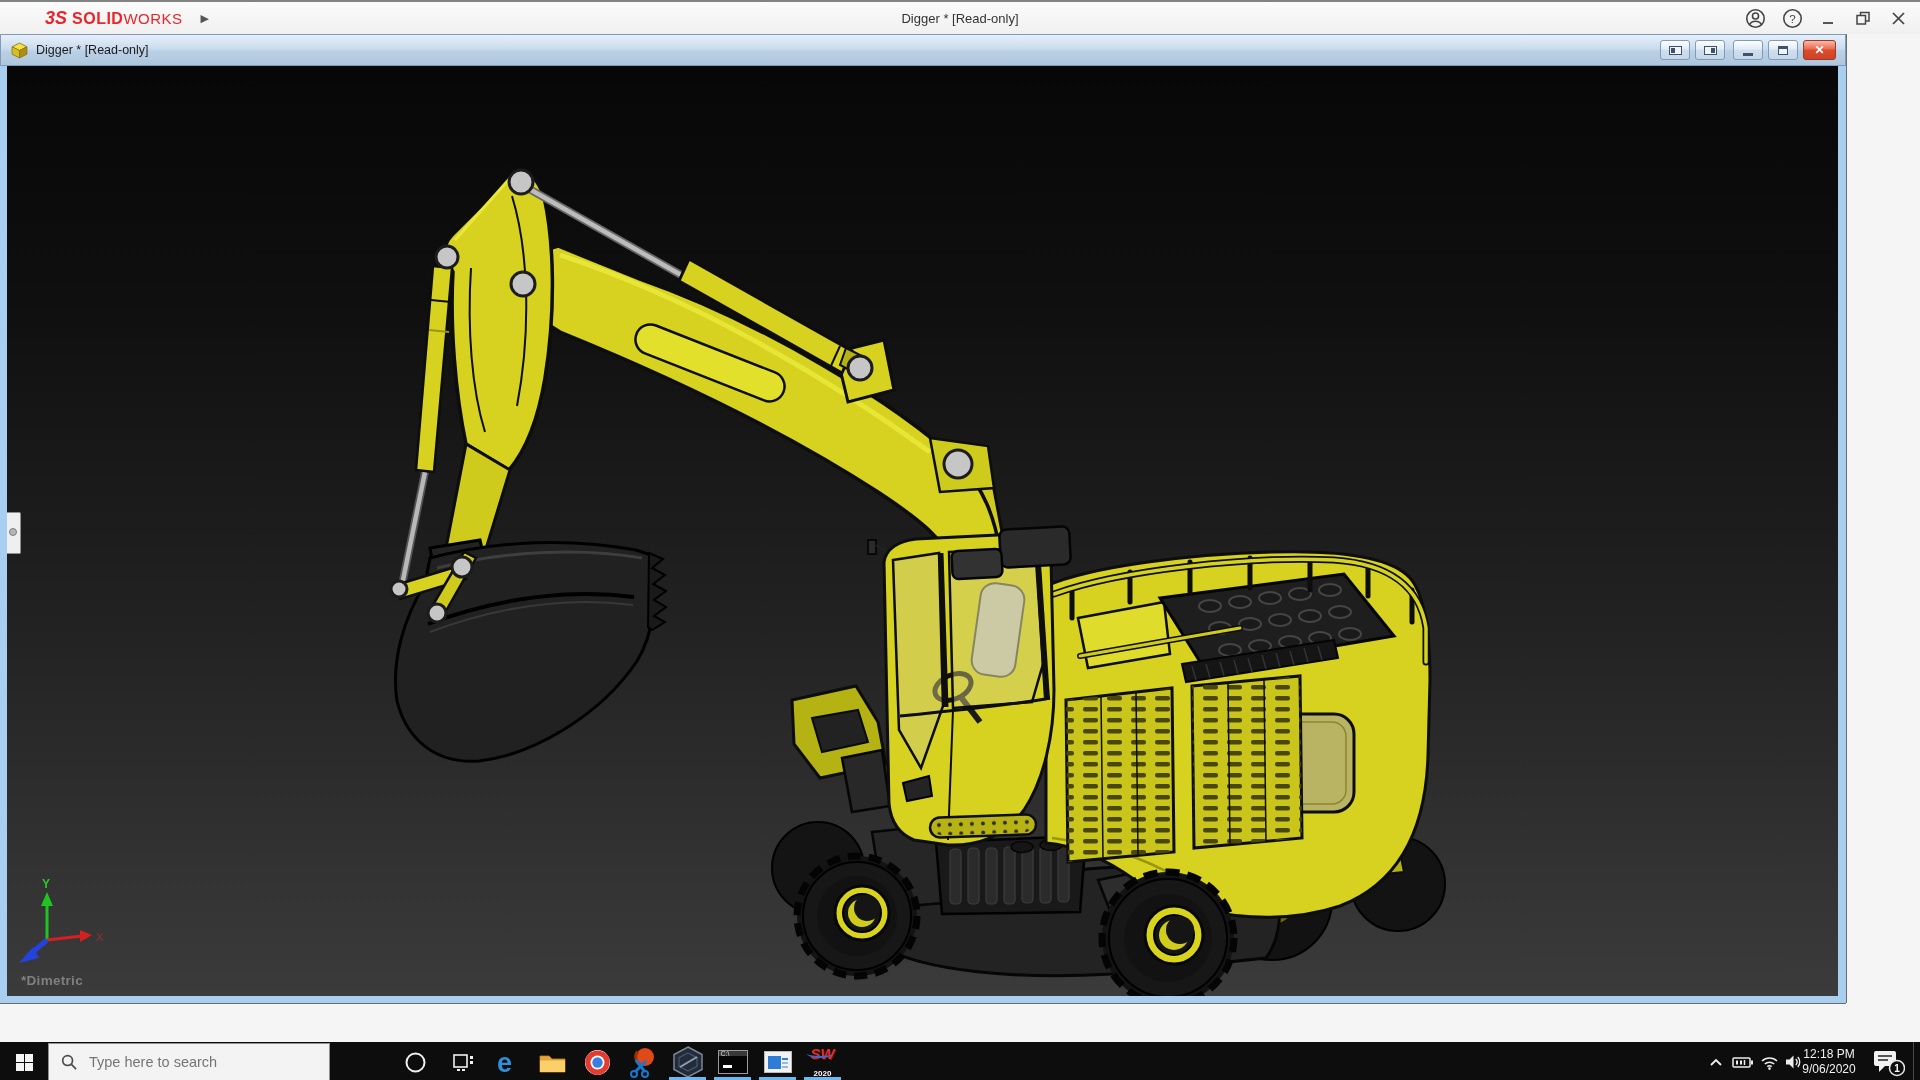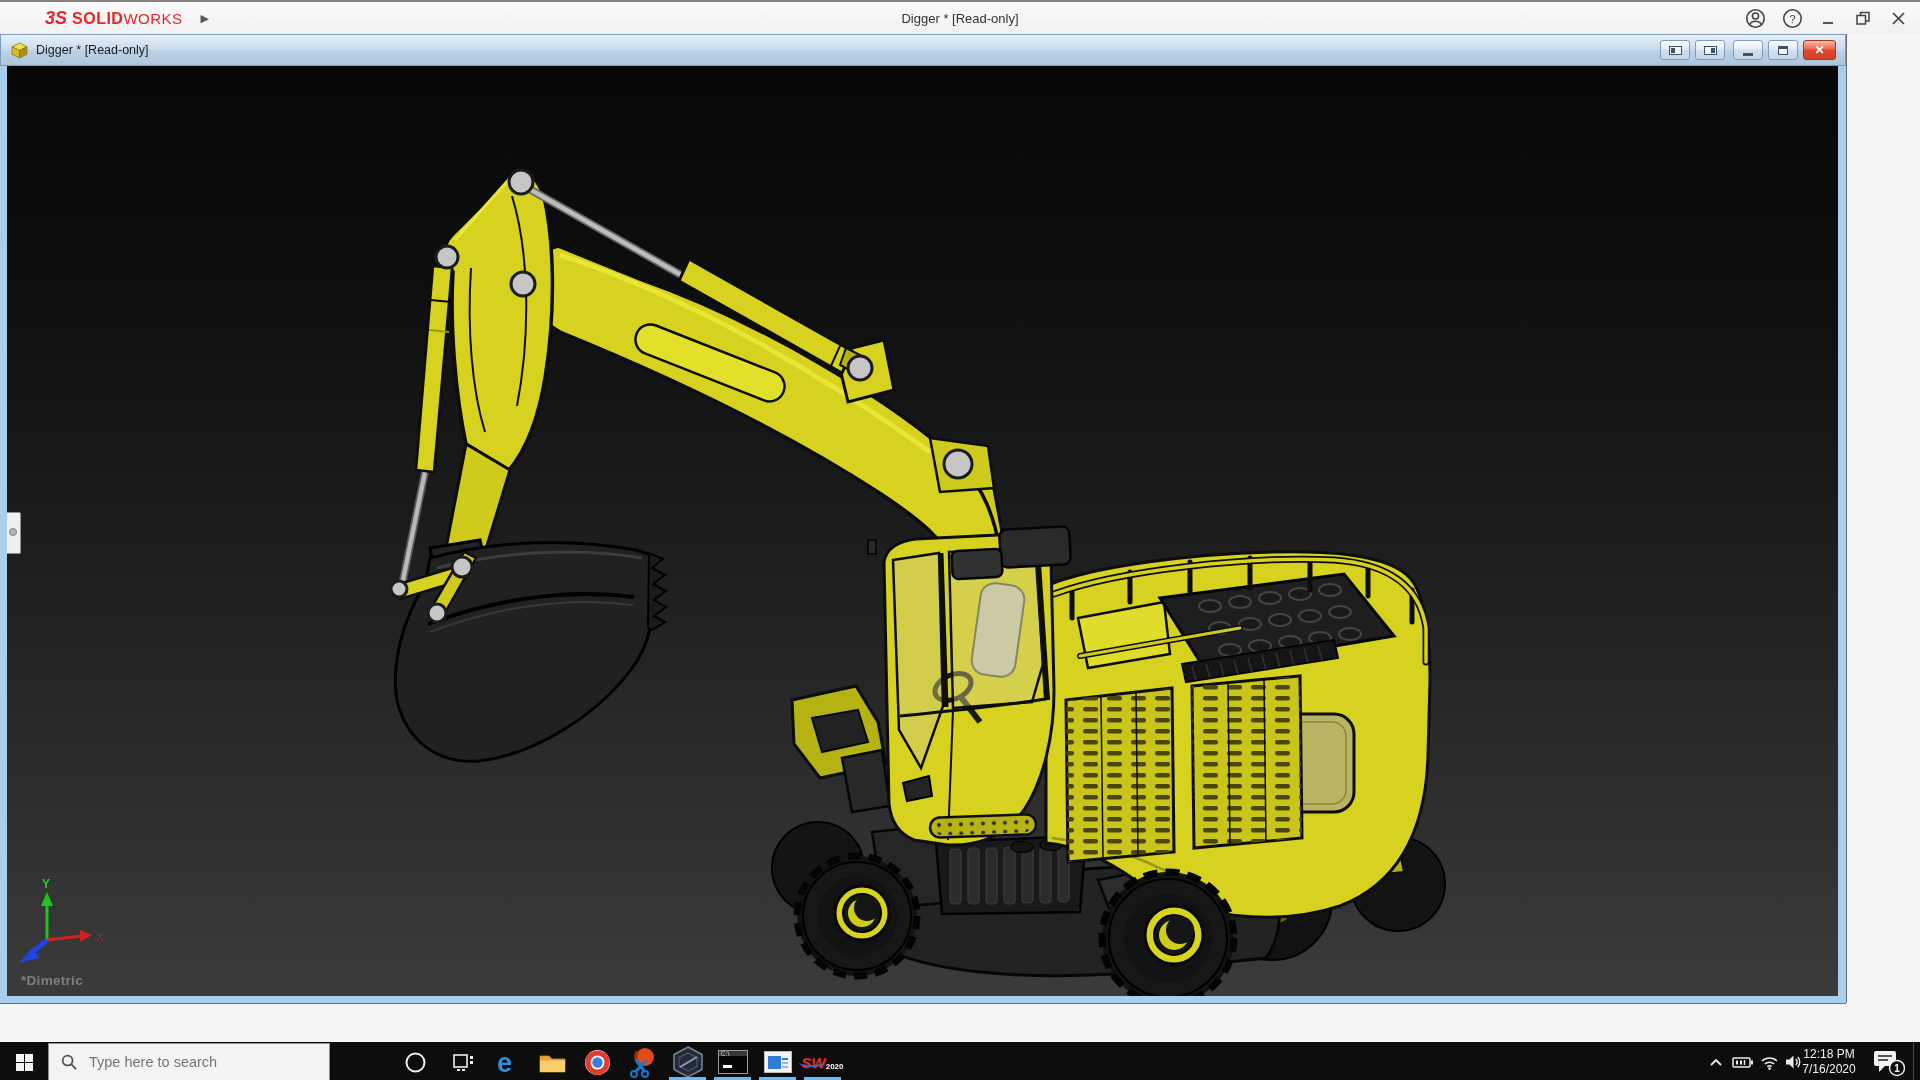--- a/index.html
+++ b/index.html
@@ -61,21 +61,21 @@
   .tb-item{position:absolute;top:0;width:45px;height:40px;display:flex;align-items:center;justify-content:center;}
   .underline{position:absolute;bottom:0;height:3px;width:37px;background:#6cb8f0;}
   .cmd-icon{width:30px;height:24px;background:#050505;border:1px solid #9a9a9a;position:relative;box-sizing:border-box;}
   .cmd-strip{height:5px;background:#383838;}
   .cmd-txt{position:absolute;top:-1px;left:2px;font-size:7px;color:#ddd;letter-spacing:0;}
   .cmd-icon::after{content:"";position:absolute;left:4px;top:14px;width:9px;height:3px;background:#fff;}
   .bwin-icon{width:28px;height:22px;background:#f2f2f2;border:1px solid #bdbdbd;position:relative;box-sizing:border-box;}
   .bwin-icon::before{content:"";position:absolute;left:3px;top:4px;width:13px;height:13px;background:#2e7cd6;}
   .bwin-icon::after{content:"";position:absolute;right:3px;top:6px;width:6px;height:2px;background:#2e7cd6;
     box-shadow:0 4px 0 #9ab8d8,0 8px 0 #9ab8d8;}
-  .sw-icon{display:flex;flex-direction:row;align-items:center;line-height:1;}
+  .sw-icon{display:flex;flex-direction:column;align-items:center;line-height:1;}
   .sw-letters{font-weight:bold;font-style:italic;font-size:15px;color:#e03028;text-shadow:1px 1px 0 #6d1008;position:relative;}
   .sw-letters::after{content:"";position:absolute;left:-3px;bottom:3px;width:26px;height:7px;
     border-bottom:2px solid #3a6ad0;border-radius:50%;}
   .sw-year{font-size:8px;color:#fff;font-weight:bold;margin-top:9px;}
   .tray-item{position:absolute;top:0;height:40px;display:flex;align-items:center;justify-content:center;}
   .clock{position:absolute;left:1798px;top:0;width:62px;height:40px;display:flex;flex-direction:column;
     justify-content:center;align-items:center;color:#f2f2f2;font-size:12px;line-height:15px;}
   .show-desktop{position:absolute;right:0;top:0;width:7px;height:40px;border-left:1px solid #4a4a4a;box-sizing:border-box;}
 </style>
 </head>
@@ -514,21 +514,21 @@
     </div>
     <div class="tray-item" style="left:1780px;width:26px">
       <svg width="19" height="16" viewBox="0 0 19 16">
         <polygon points="2,5.5 5.5,5.5 9.5,1.5 9.5,14.5 5.5,10.5 2,10.5" fill="#ececec"></polygon>
         <path d="M11.8,5 A4.5,4.5 0 0 1 11.8,11" fill="none" stroke="#ececec" stroke-width="1.4"></path>
         <path d="M13.8,3 A7.5,7.5 0 0 1 13.8,13" fill="none" stroke="#ececec" stroke-width="1.4"></path>
       </svg>
     </div>
     <div class="clock">
       <span>12:18 PM</span>
-      <span>7/16/2020</span>
+      <span>9/06/2020</span>
     </div>
     <div class="tray-item" style="left:1868px;width:40px">
       <svg width="34" height="30" viewBox="0 0 34 30">
         <rect x="3" y="4" width="22" height="15" rx="2" fill="#f2f2f2"></rect>
         <polygon points="8,19 8,25 14,19" fill="#f2f2f2"></polygon>
         <line x1="7" y1="9" x2="21" y2="9" stroke="#222" stroke-width="1.5"></line>
         <line x1="7" y1="13" x2="17" y2="13" stroke="#222" stroke-width="1.5"></line>
         <circle cx="26" cy="21" r="7.5" fill="#0d0d0d" stroke="#e8e8e8" stroke-width="1.5"></circle>
         <text x="26" y="24.5" text-anchor="middle" font-size="10" font-weight="bold" fill="#fff">1</text>
       </svg>

